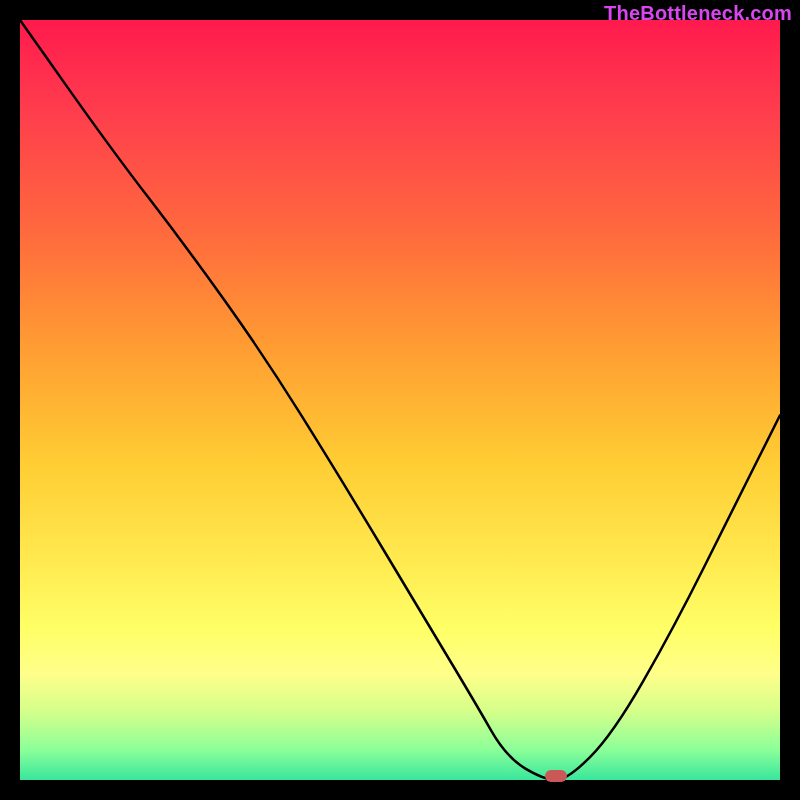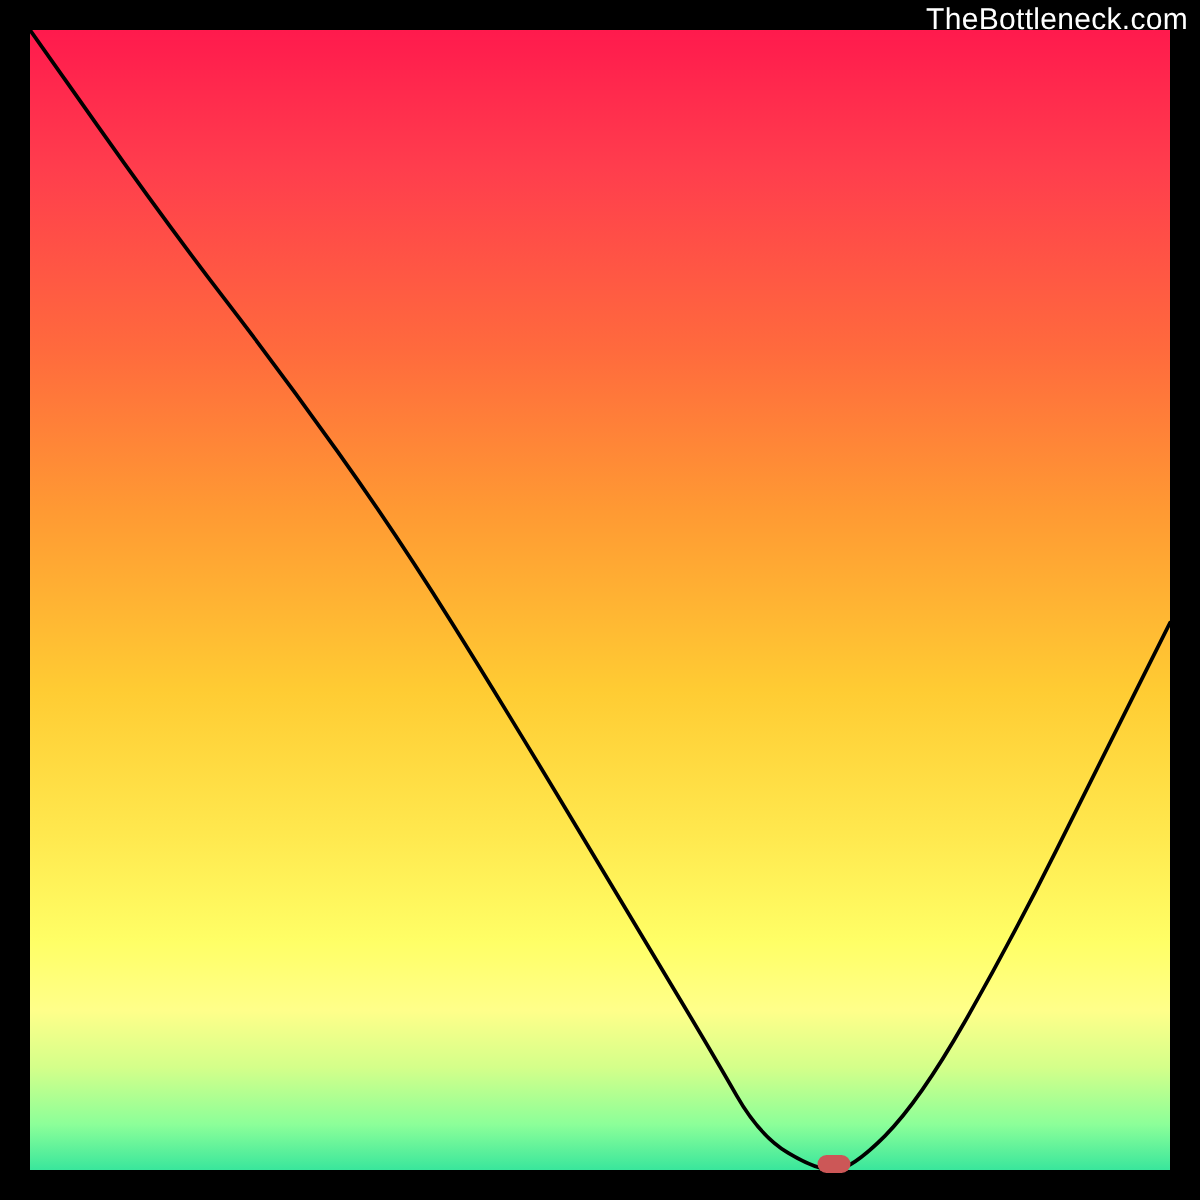--- a/index.html
+++ b/index.html
@@ -50,22 +50,22 @@
     border-radius: 6px;
     background: #cc5757;
     transform: translate(-50%, -50%);
   }
   .attribution {
     position: absolute;
     top: 2px;
     right: 8px;
     font-family: Arial, Helvetica, sans-serif;
     font-size: 20px;
-    font-weight: normal;
-    color: #ffffff;
+    font-weight: bold;
+    color: #d946ef;
     letter-spacing: 0.2px;
   }
 </style>
 </head>
 <body>
 
 <div class="chart-wrap">
   <div class="attribution">TheBottleneck.com</div>
 
   <div class="plot-area">

